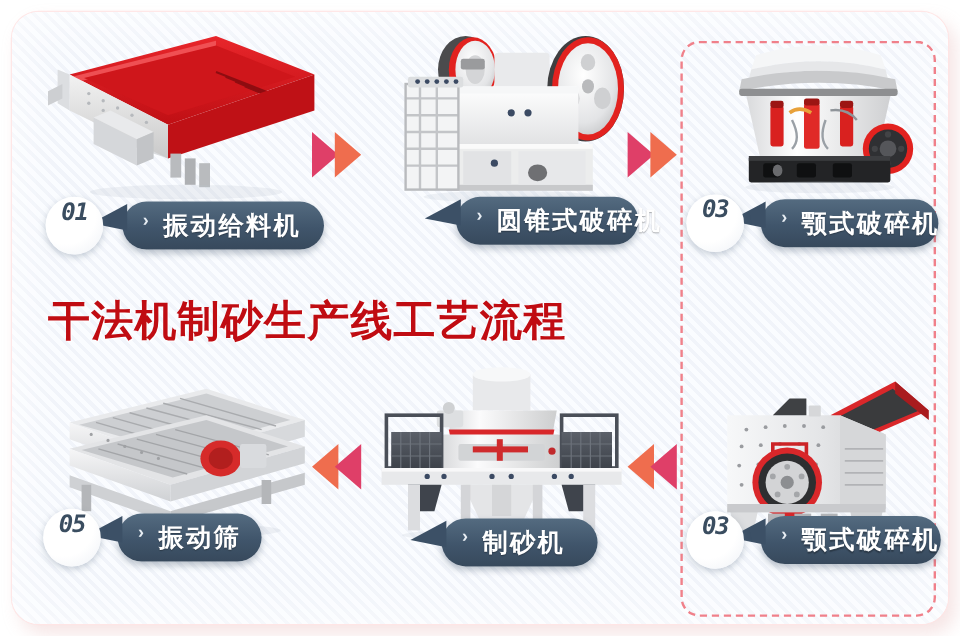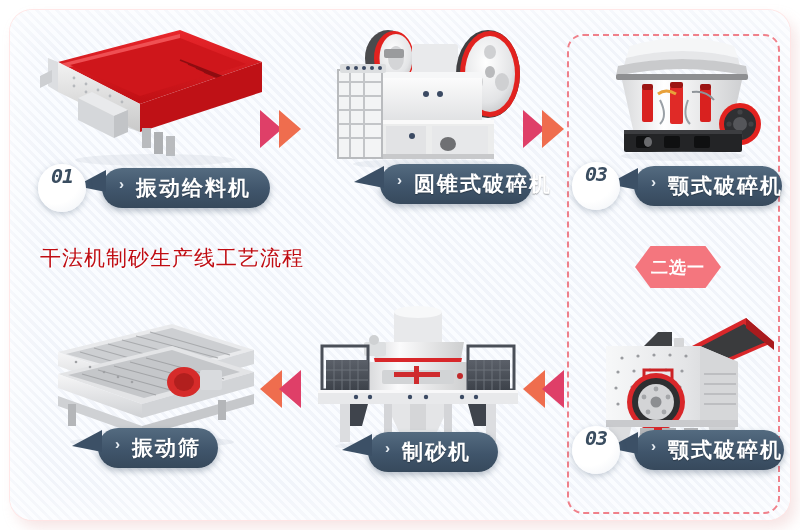--- a/index.html
+++ b/index.html
@@ -25,21 +25,21 @@
   }
   
   #option-box{
     position:absolute;left:557px;top:24px;width:213px;height:480px;
     border:2px dashed #f0808a;border-radius:16px;box-sizing:border-box;
     z-index:2;
   }
   
   #flow-title{
     position:absolute;left:30px;top:234px;z-index:6;
-    font-size:21px;font-weight:normal;letter-spacing:1px;
+    font-size:35px;font-weight:bold;letter-spacing:1px;
     color:#c00c12;
     text-shadow:1px 1px 0 rgba(255,255,255,.85);
     white-space:nowrap;
   }
   
   .stage{position:absolute;z-index:4;}
   
   .label-pill{
     position:absolute;height:40px;border-radius:20px;
     background:linear-gradient(180deg,#546b80 0%,#40556b 55%,#37495c 100%);
@@ -315,23 +315,20 @@
       <span class="txt">颚式破碎机</span>
     </div>
     <div class="pill-tail" style="left:20px;top:150px;"></div>
     <div class="num-bubble" style="left:-16px;top:144px;">
       <span>03</span>
     </div>
   </div>
 
   <div id="flow-title">干法机制砂生产线工艺流程</div>
 
-  <div id="option-badge">
-    <span>二选一</span>
-  </div>
 
   <div class="stage" style="left:22px;top:290px;width:240px;height:150px;">
     <svg class="mach-svg" width="240" height="150" viewBox="0 0 240 150">
       <defs>
         <linearGradient id="vsGrey" x1="0" y1="0" x2="0" y2="1">
           <stop offset="0%" stop-color="#f6f6f7"></stop>
             <stop offset="100%" stop-color="#cfd1d4"></stop>
         </linearGradient>
       </defs>
 
@@ -382,20 +379,23 @@
           <circle cx="86" cy="77" r="1.3"></circle>
         <circle cx="100" cy="82" r="1.3"></circle>
       </g>
       <ellipse cx="120" cy="142" rx="82" ry="6" fill="#b9c2cd" opacity=".22"></ellipse>
     </svg>
     <div class="label-pill" style="left:66px;top:128px;width:120px;">
       <span class="chev">›</span>
       <span class="txt">振动筛</span>
     </div>
     <div class="pill-tail" style="left:40px;top:130px;"></div>
+    <div class="num-bubble" style="left:4px;top:124px;">
+      <span>05</span>
+    </div>
   </div>
 
   <div class="arrows" style="left:250px;top:360px;">
     <div class="tri left" style="border-right:22px solid #ef6d4e;"></div>
     <div class="tri left" style="border-right:22px solid #df3f68;margin-left:-3px;"></div>
   </div>
 
   <div class="stage" style="left:300px;top:292px;width:215px;height:150px;">
     <svg class="mach-svg" width="215" height="150" viewBox="0 0 215 150">
       <defs>

